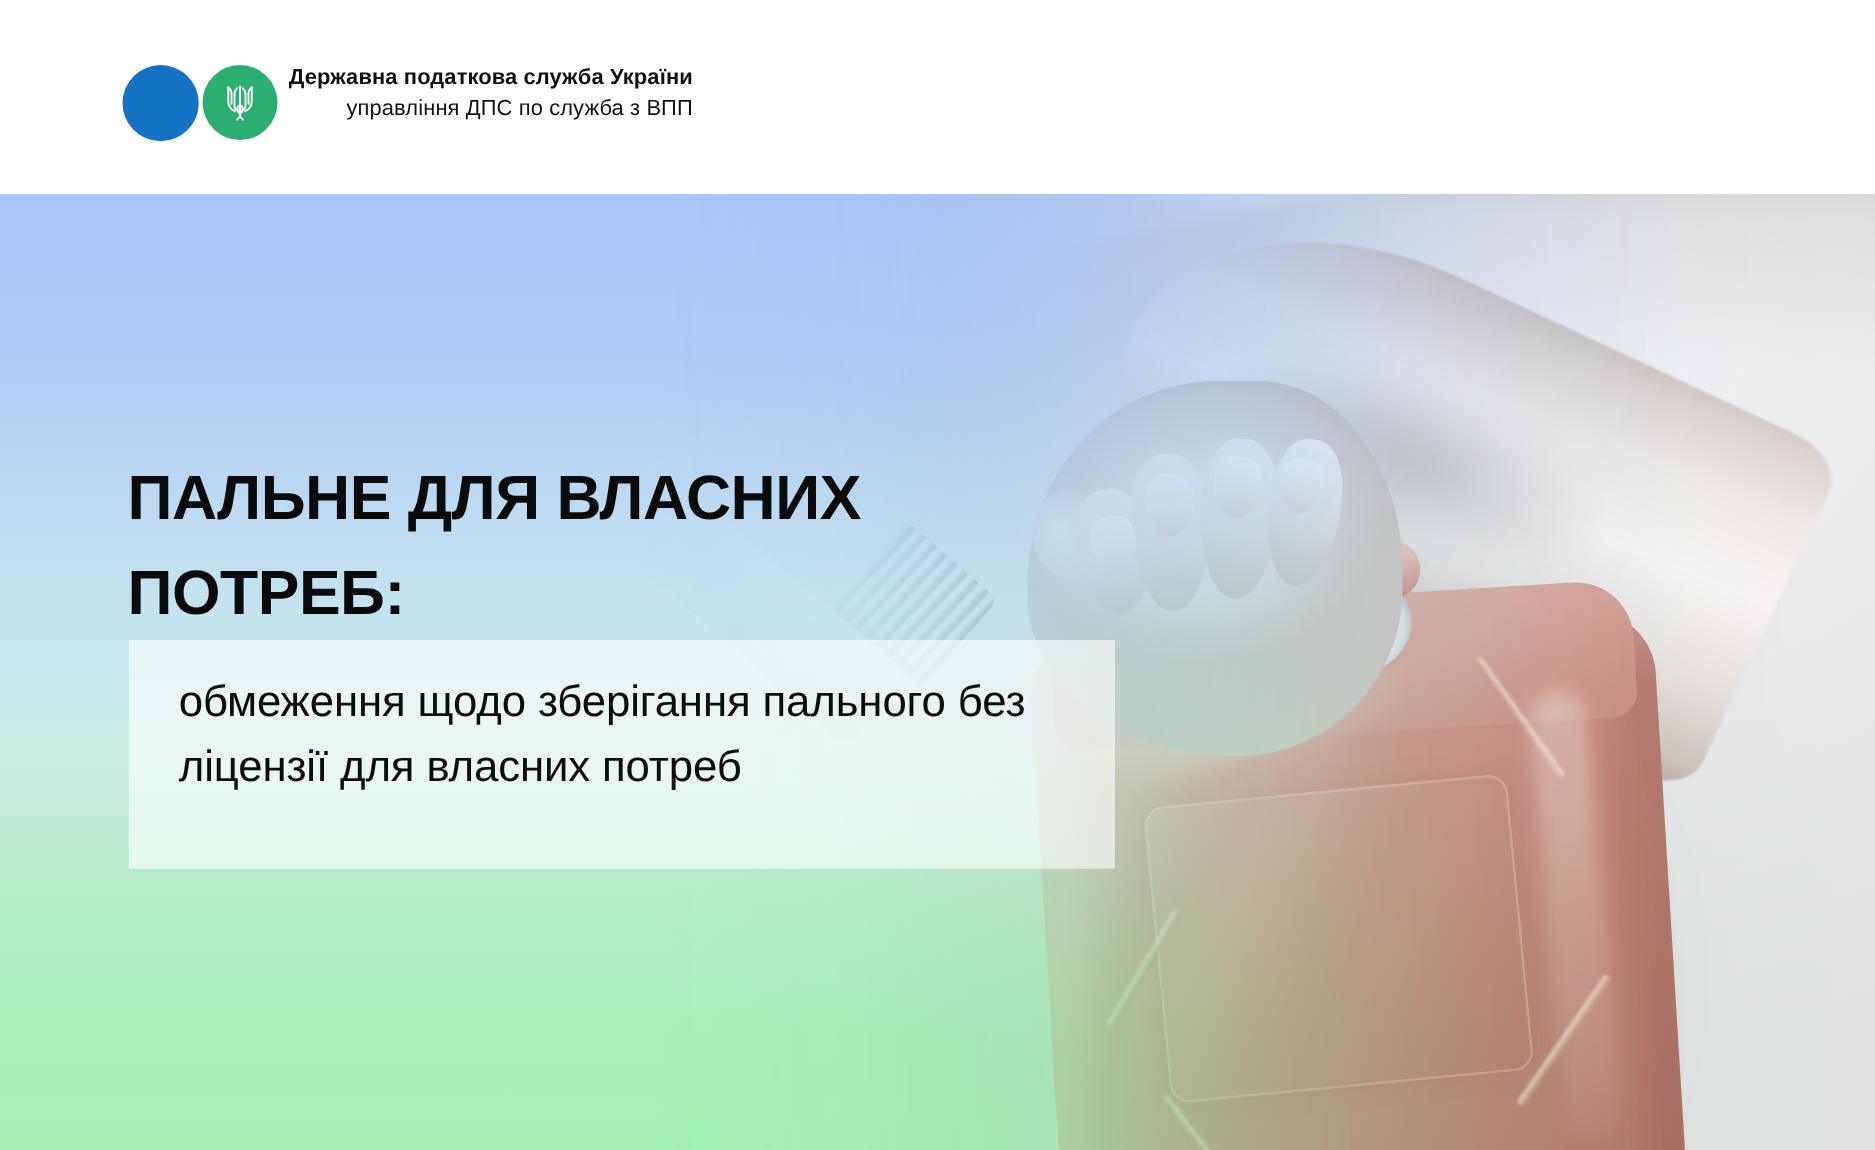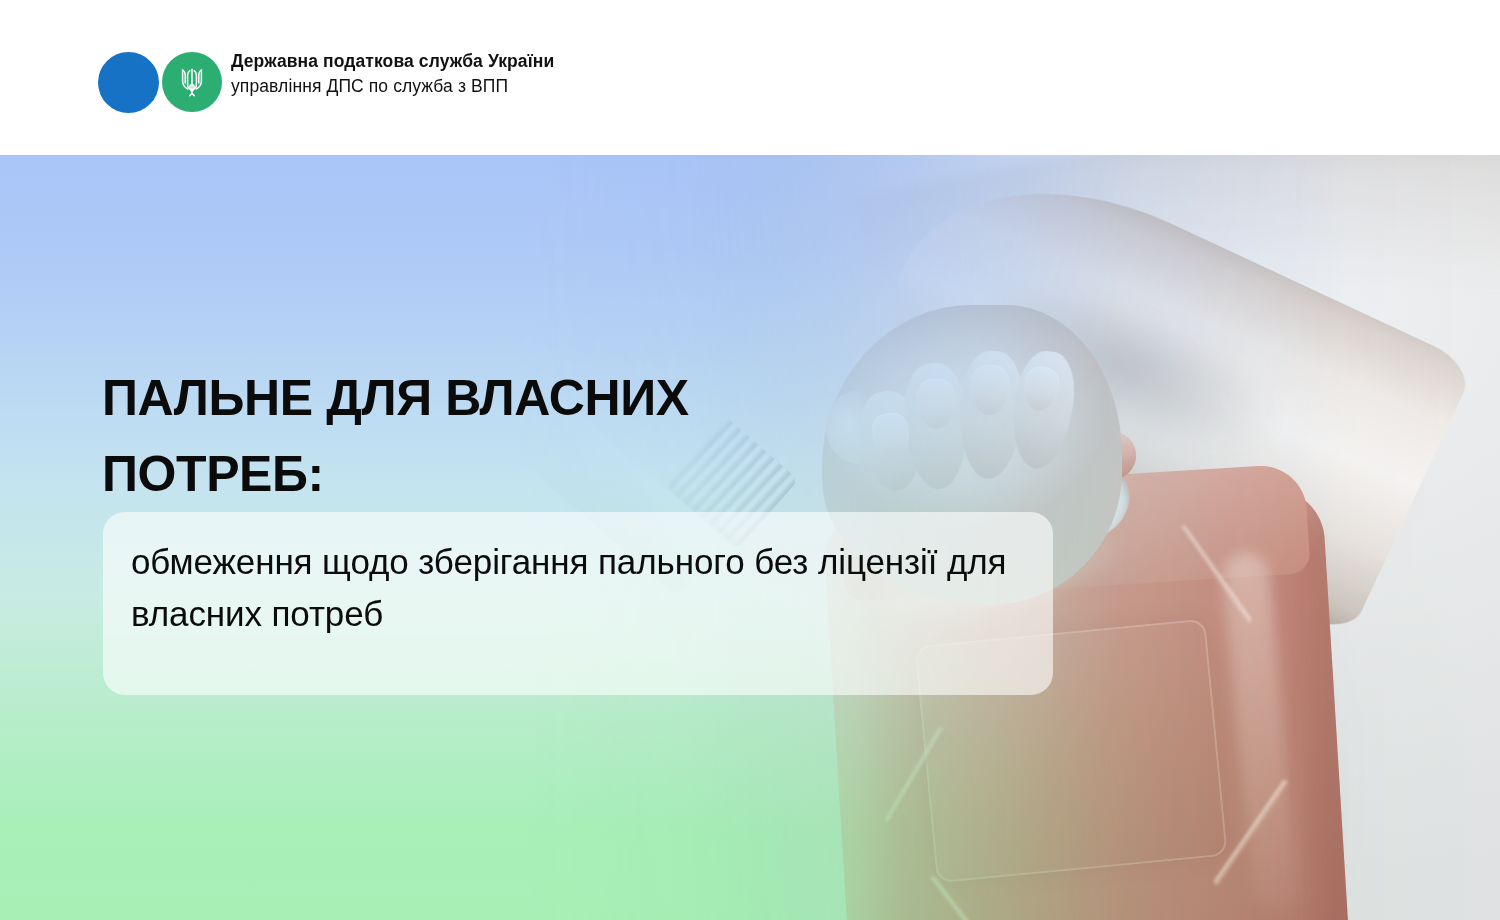--- a/index.html
+++ b/index.html
@@ -18,21 +18,21 @@
     position:absolute; left:0; top:0; width:61px; height:61px;
     border-radius:50%; background:#1572C4;
   }
   .logo-circle-green {
     position:absolute; left:64px; top:0; width:60px; height:60px;
     border-radius:50%; background:#2CAE72;
     display:flex; align-items:center; justify-content:center;
   }
   .trident { width:26px; height:32px; display:block; }
 
-  .org-text { position:absolute; left:231px; top:49px; color:#111; }
+  .org-text { position:absolute; left:231px; top:49px; color:#111;text-align:right; }
   .org-line1 { font-size:17.5px; font-weight:bold; line-height:25px; letter-spacing:0.1px; white-space:nowrap; }
   .org-line2, .org-line3 { font-size:17.5px; font-weight:400; line-height:25px; letter-spacing:0.1px; white-space:nowrap; }
 
   
   .stage {
     position:absolute; left:0; top:155px; width:1500px; height:765px;
     overflow:hidden; background:#E6E8E9;
   }
 
   
@@ -223,24 +223,24 @@
   }
 
   
   .headline {
     position:absolute; left:102px; top:360px; width:760px;
     z-index:30; color:#0B0B0B;
     font-size:50px; font-weight:bold; line-height:76px;
     letter-spacing:-0.4px; text-transform:uppercase;
   }
   .subtitle-box {
-    position:absolute; left:103px; top:512px; width:950px; height:183px;
-    z-index:30; border-radius:22px;
+    position:absolute; left:103px; top:512px; width:789px; height:183px;
+    z-index:30; border-radius:1px;
     background:rgba(255,255,255,.60);
-    padding:24px 0 0 28px;
+    padding:24px 0 0 40px;
   }
   .subtitle {
     color:#0C0C0C; font-size:35px; font-weight:400; line-height:52px; letter-spacing:-0.1px;
   }
 </style>
 </head>
 <body>
 
 <div class="poster">
 

